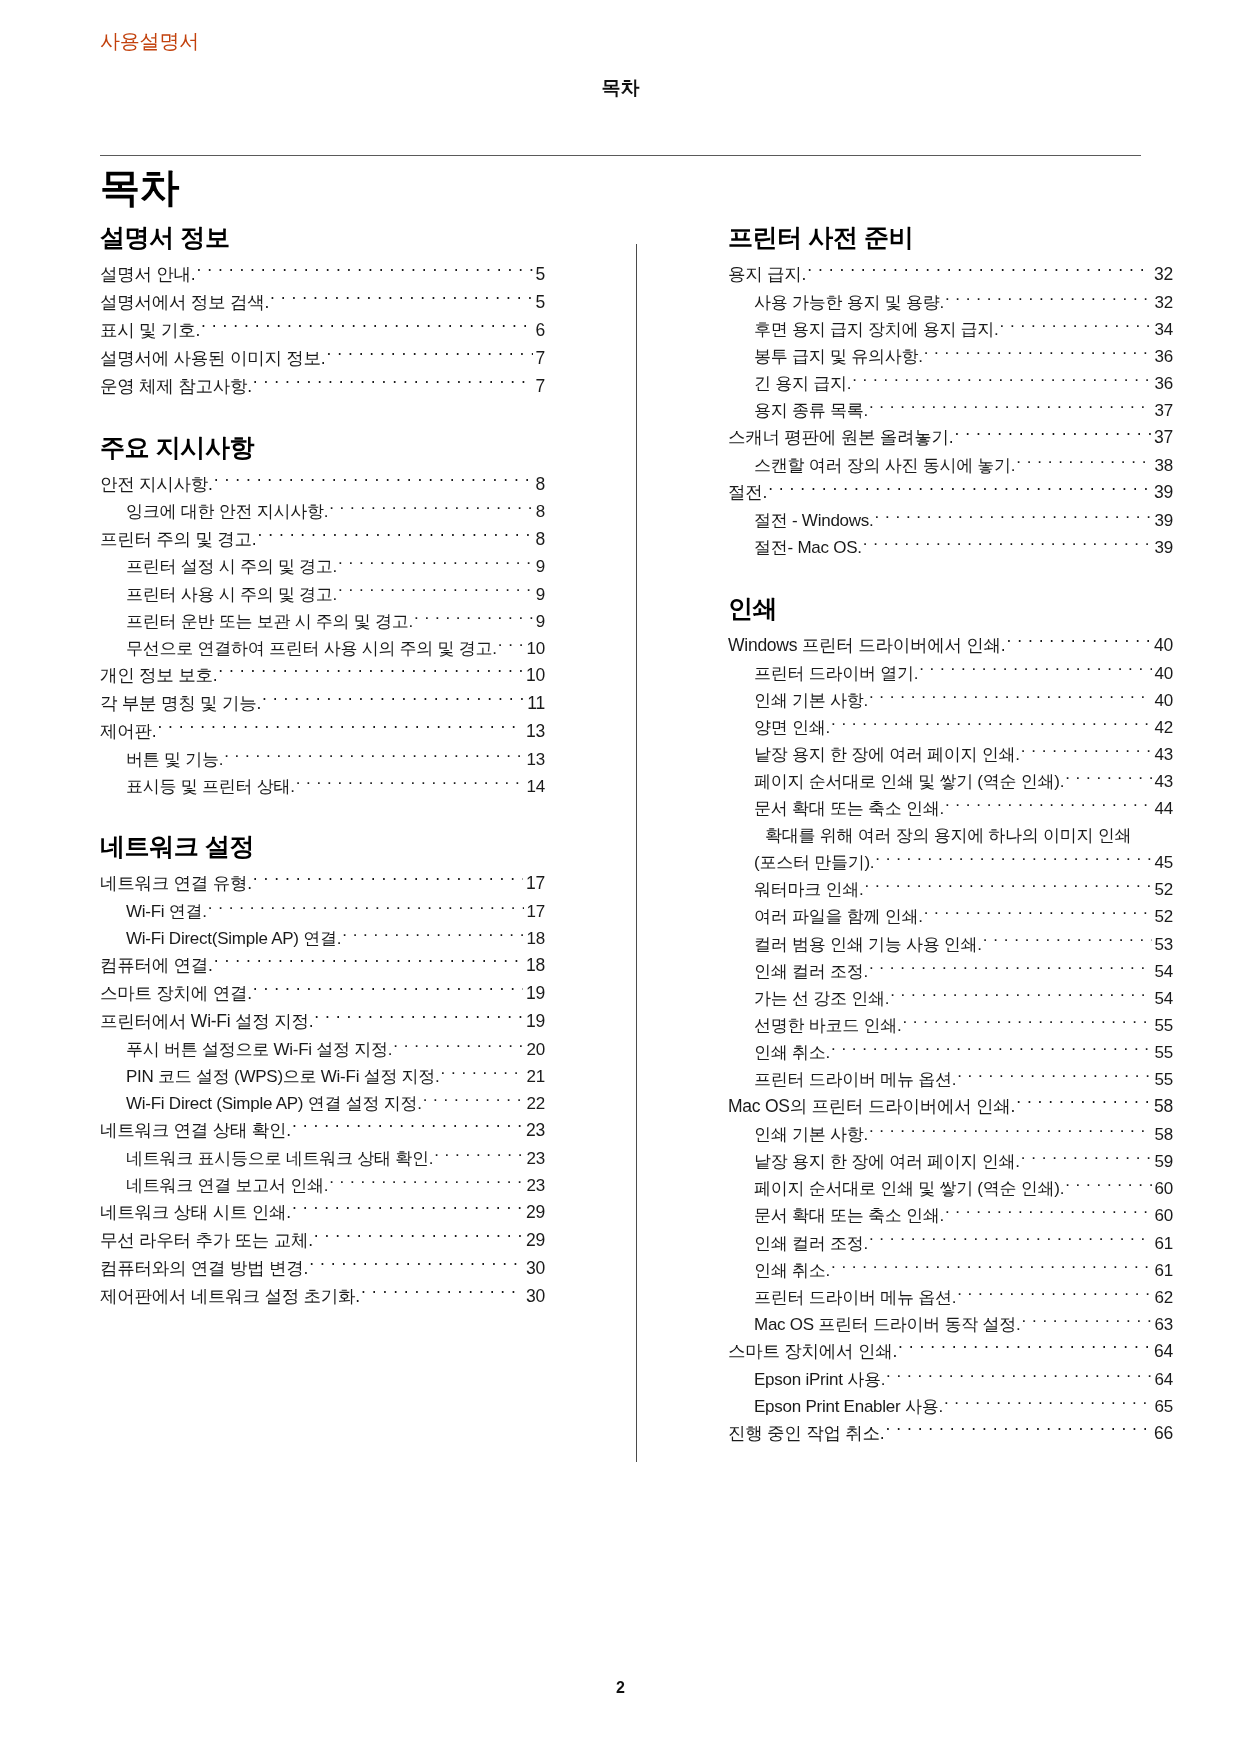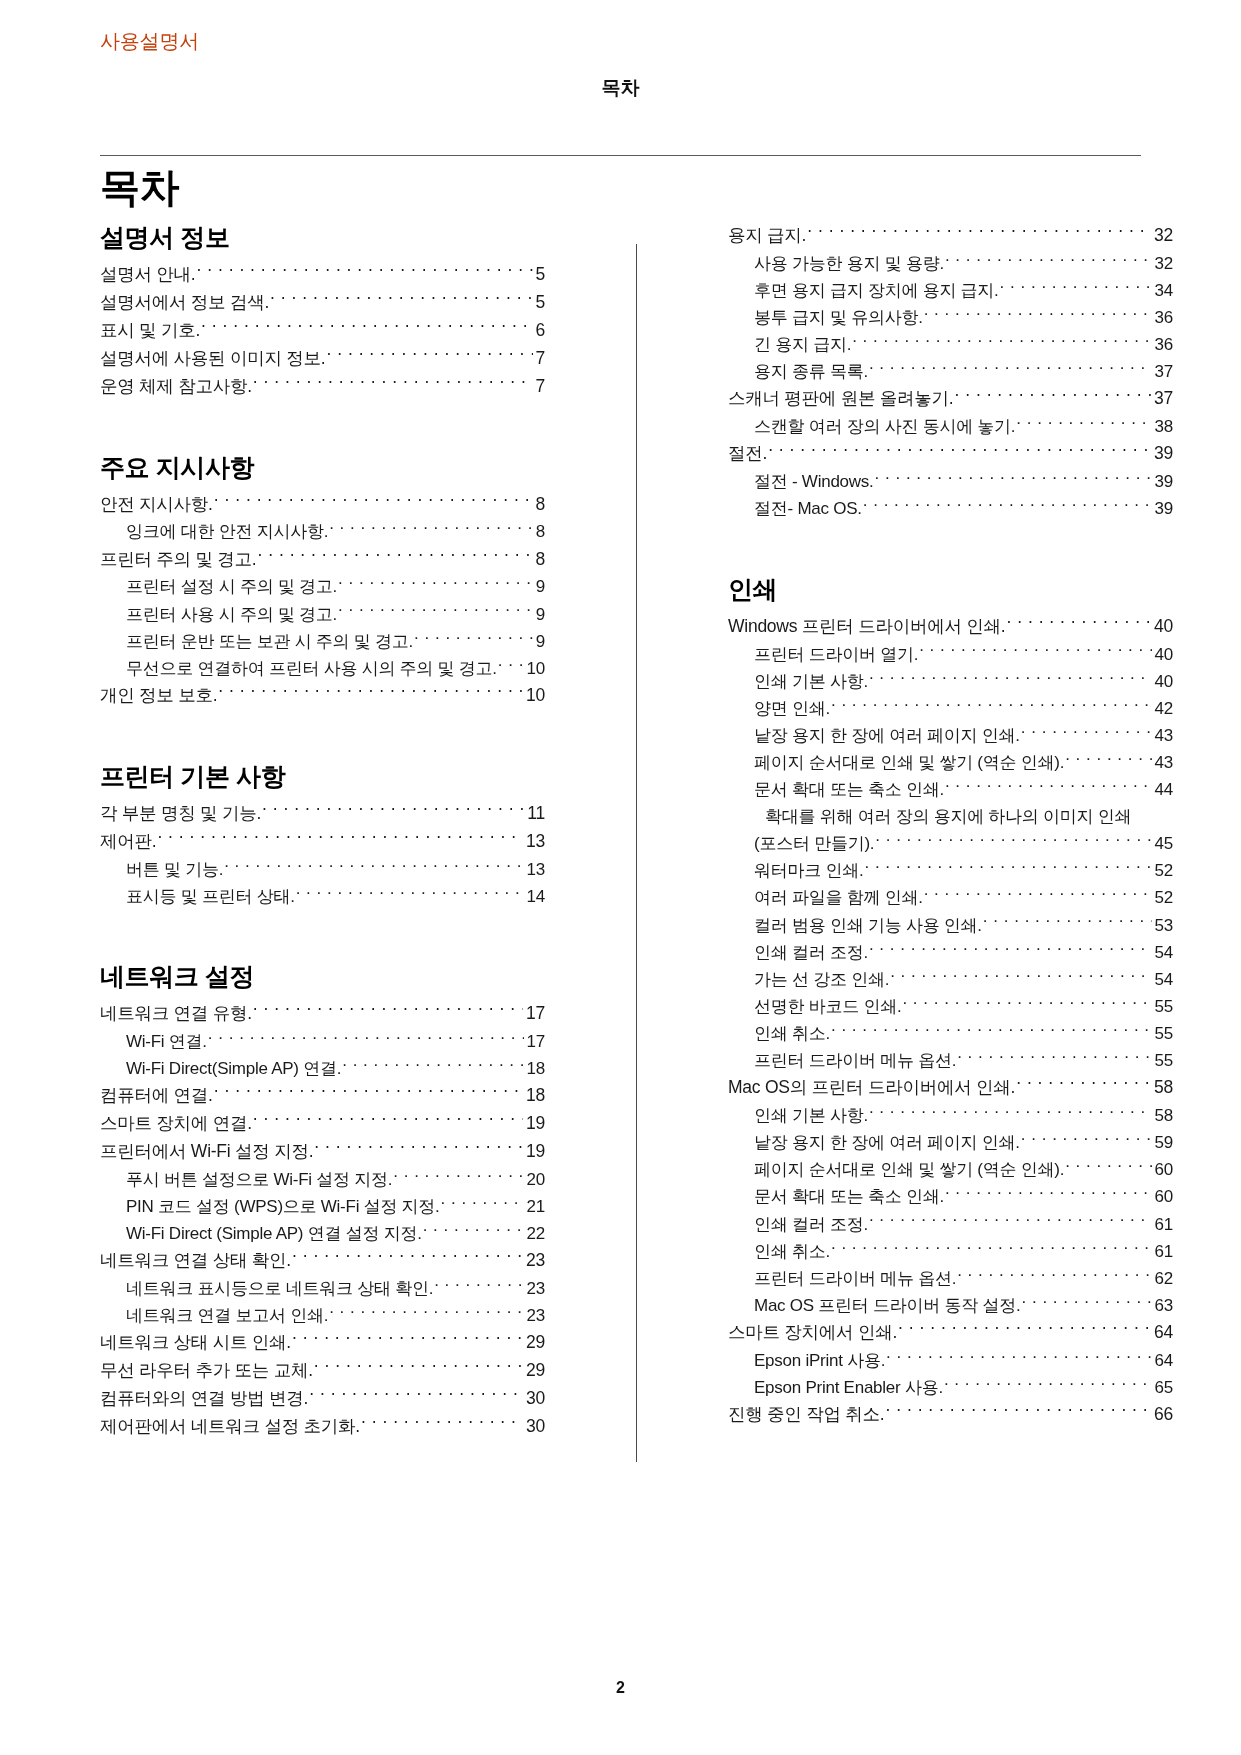--- a/index.html
+++ b/index.html
@@ -96,21 +96,21 @@
 
   .sec-title {
     font-size: 25px;
     font-weight: bold;
     letter-spacing: -0.4px;
     color: #000000;
     margin: 0 0 9px 0;
     line-height: 1.2;
   }
   .sec-title.spaced {
-    margin-top: 51px;
+    margin-top: 31px;
   }
 
   .toc-entry {
     display: flex;
     align-items: baseline;
     font-size: 17.5px;
     line-height: 1.595;
     color: #1a1a1a;
     white-space: nowrap;
     letter-spacing: -0.25px;
@@ -246,21 +246,20 @@
         <div class="toc-entry lvl2">
           <span class="toc-label">무선으로 연결하여 프린터 사용 시의 주의 및 경고.</span>
           <span class="toc-leader"></span>
           <span class="toc-page">10</span>
         </div>
         <div class="toc-entry lvl1">
           <span class="toc-label">개인 정보 보호.</span>
           <span class="toc-leader"></span>
           <span class="toc-page">10</span>
         </div>
-        <div class="sec-title spaced">프린터 기본 사항</div>
         <div class="toc-entry lvl1">
           <span class="toc-label">각 부분 명칭 및 기능.</span>
           <span class="toc-leader"></span>
           <span class="toc-page">11</span>
         </div>
         <div class="toc-entry lvl1">
           <span class="toc-label">제어판.</span>
           <span class="toc-leader"></span>
           <span class="toc-page">13</span>
         </div>
@@ -353,20 +352,21 @@
         <div class="toc-entry lvl1">
           <span class="toc-label">제어판에서 네트워크 설정 초기화.</span>
           <span class="toc-leader"></span>
           <span class="toc-page">30</span>
         </div>
       </div>
     <div class="col-gap">
       <div class="divider"></div>
     </div>
     <div class="col" id="right-col">
+        <div class="sec-title">프린터 사전 준비</div>
         <div class="toc-entry lvl1">
           <span class="toc-label">용지 급지.</span>
           <span class="toc-leader"></span>
           <span class="toc-page">32</span>
         </div>
         <div class="toc-entry lvl2">
           <span class="toc-label">사용 가능한 용지 및 용량.</span>
           <span class="toc-leader"></span>
           <span class="toc-page">32</span>
         </div>

